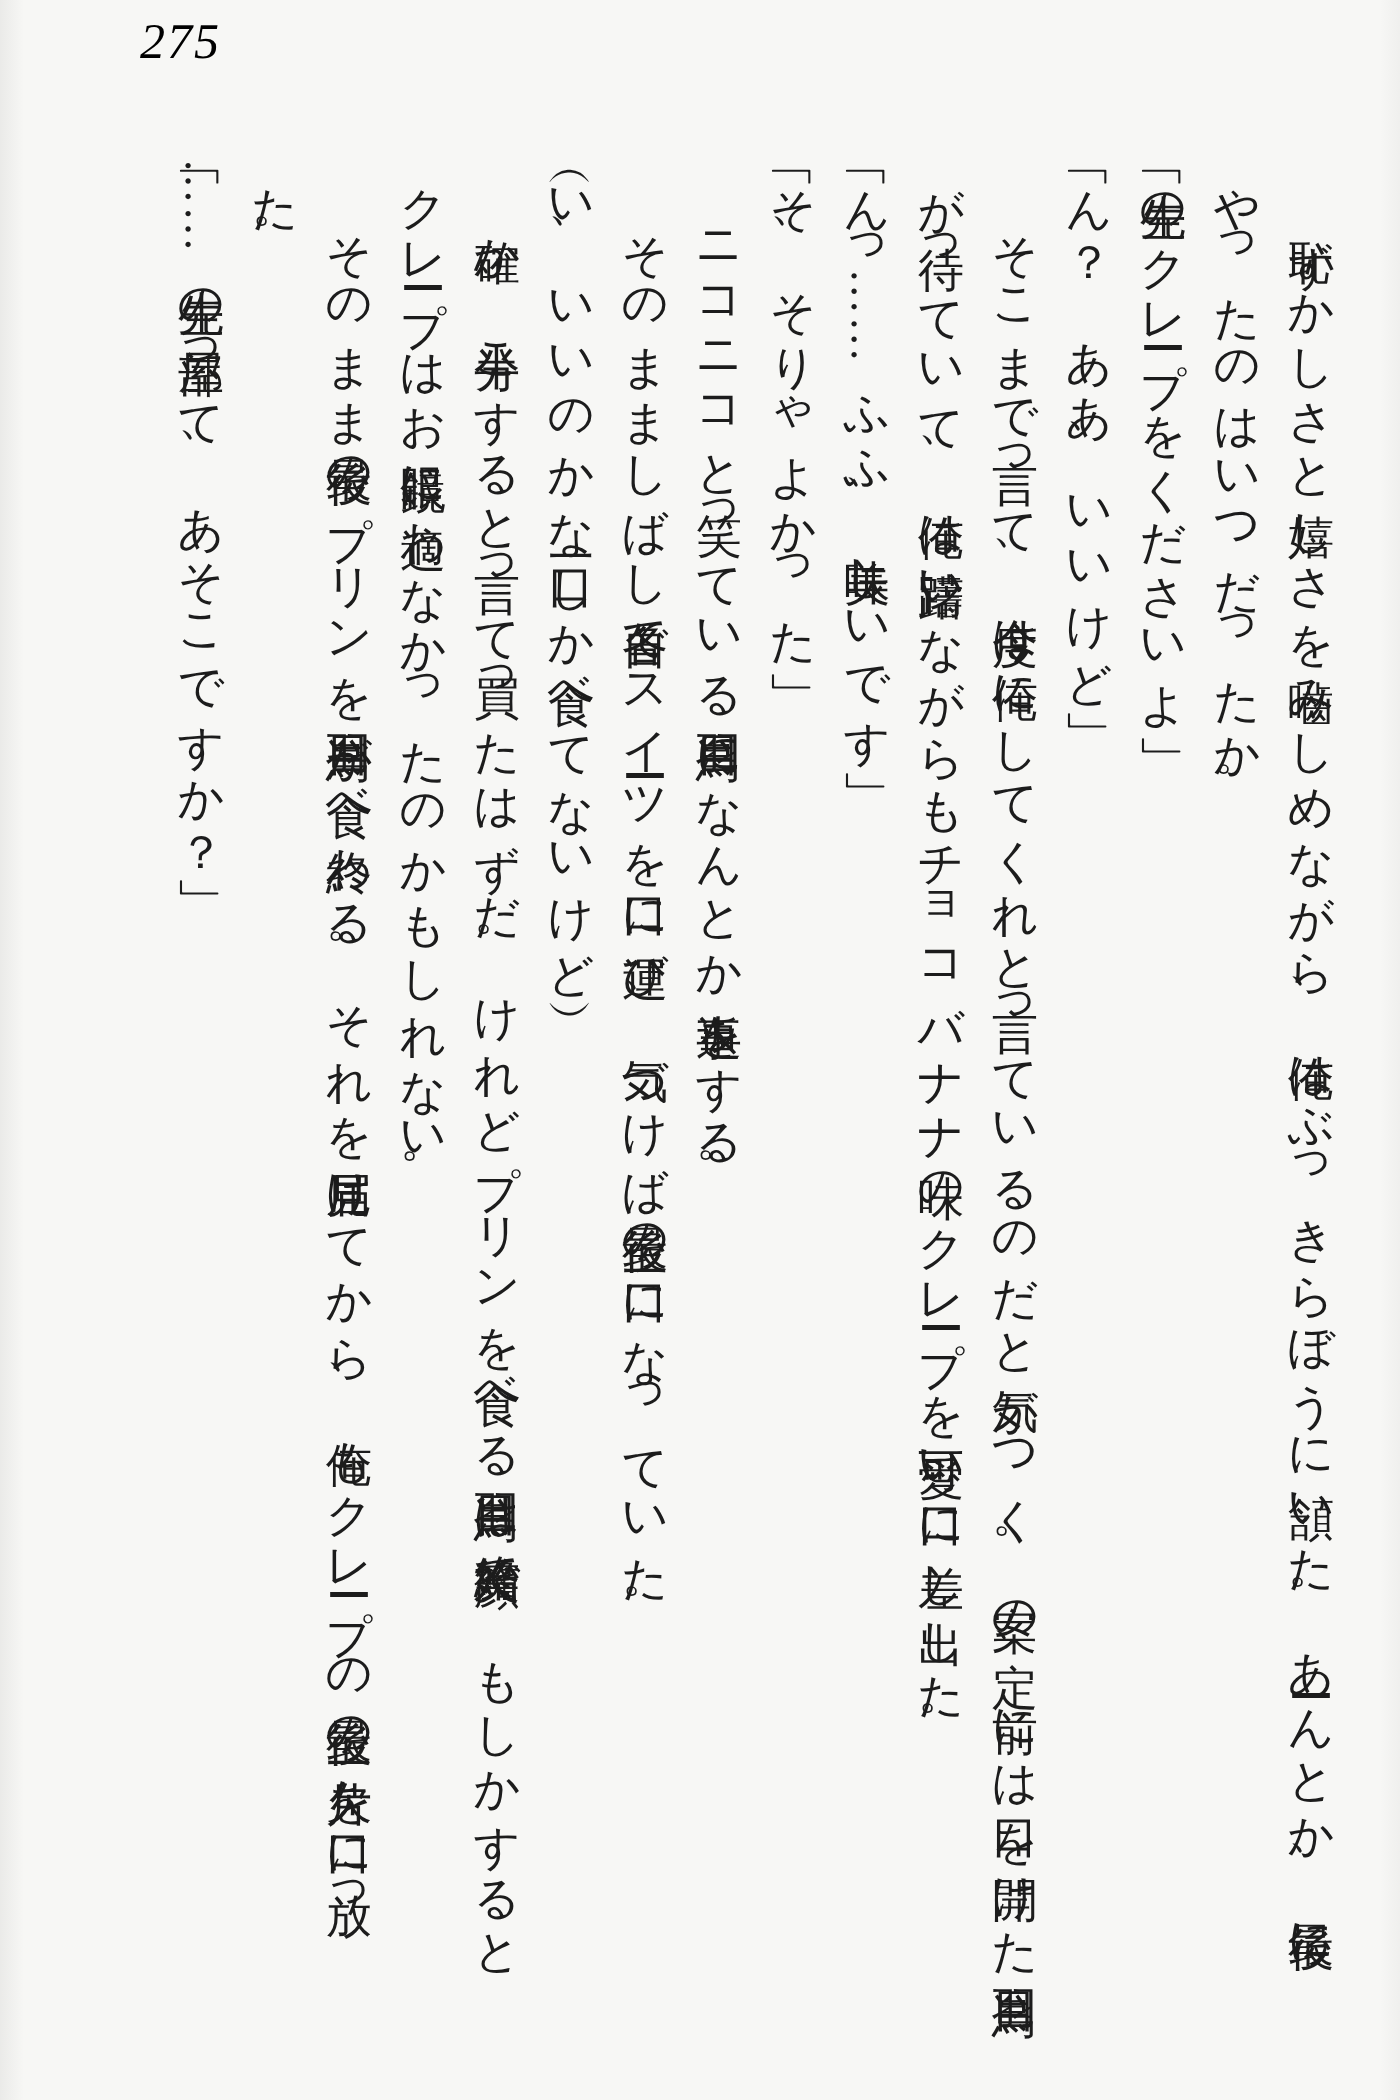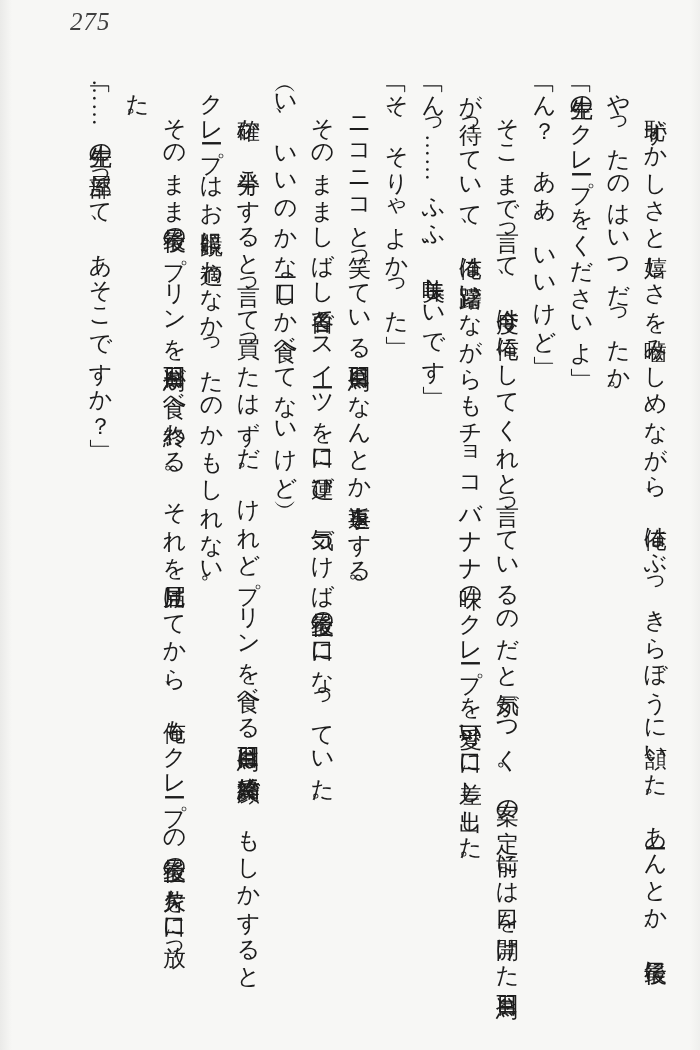--- a/index.html
+++ b/index.html
@@ -24,21 +24,21 @@
       linear-gradient(to right, rgba(120,120,120,0.10), rgba(120,120,120,0) 12px),
       linear-gradient(to left, rgba(120,120,120,0.06), rgba(120,120,120,0) 10px);
   }
   .page-number {
     position: absolute;
     top: 8px;
     left: 70px;
     font-style: italic;
     font-size: 25px;
     letter-spacing: 1px;
-    color: #404040;
+    color: #000000;
   }
   .text-body {
     position: absolute;
     top: 78px;
     right: 26px;
     height: 918px;
     writing-mode: vertical-rl;
     text-orientation: mixed;
     font-size: 23px;
     line-height: 37px;      

